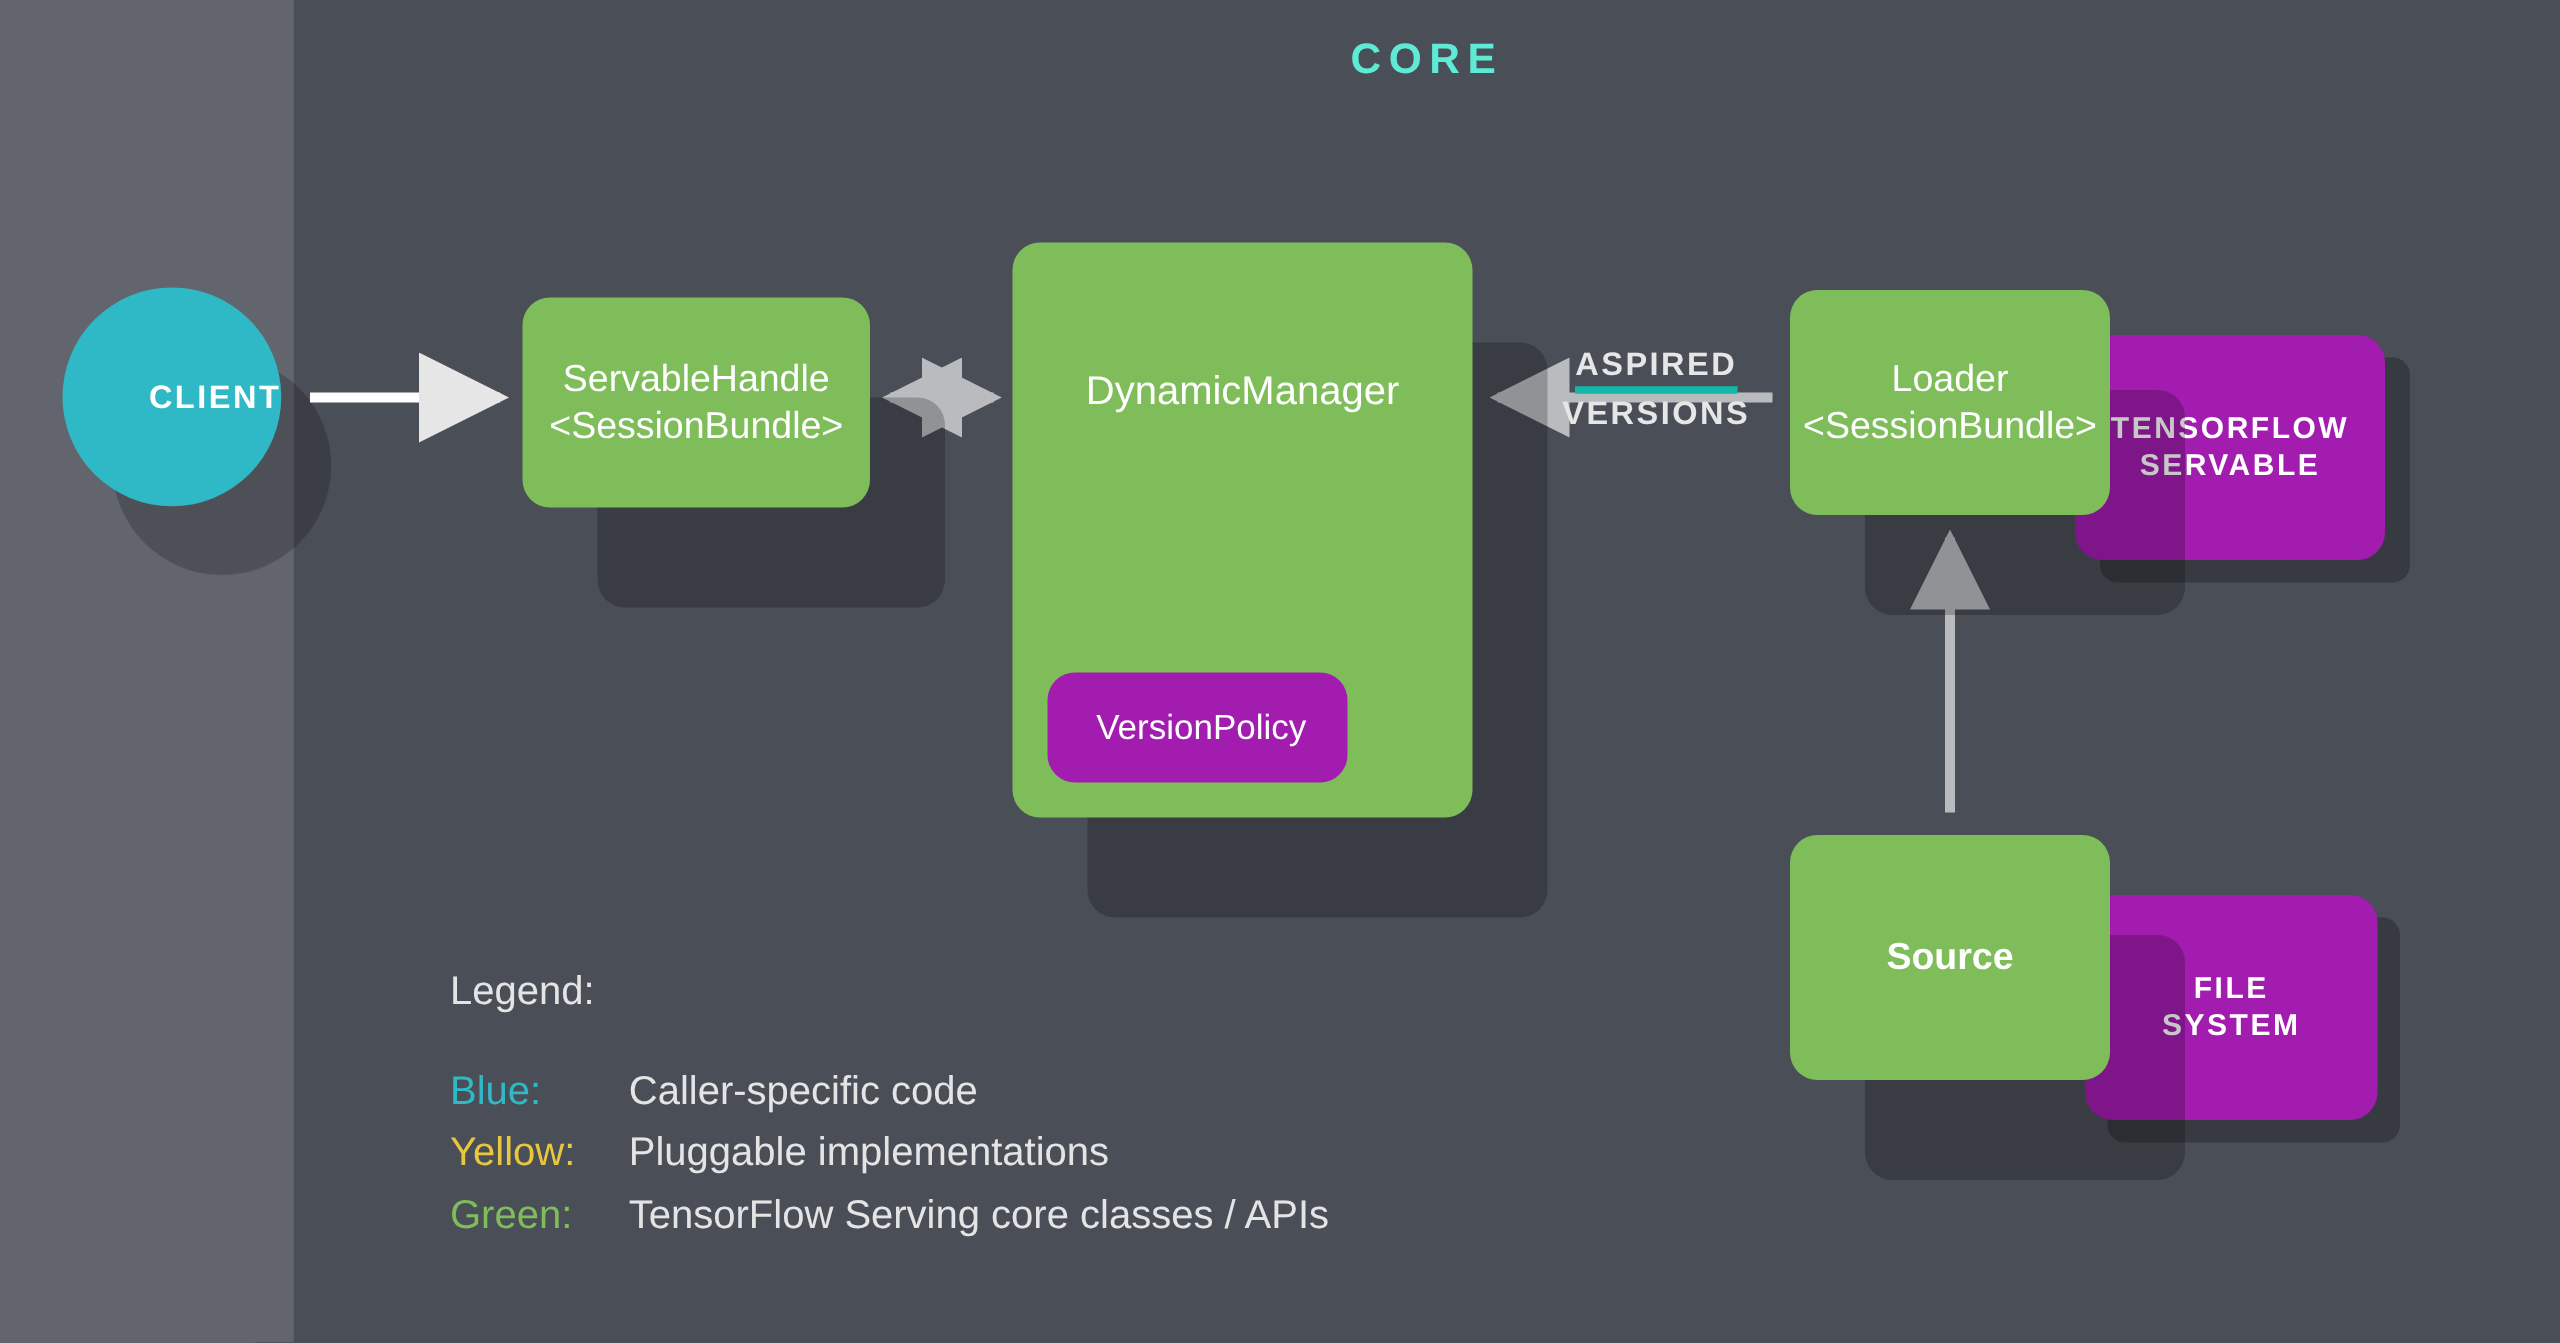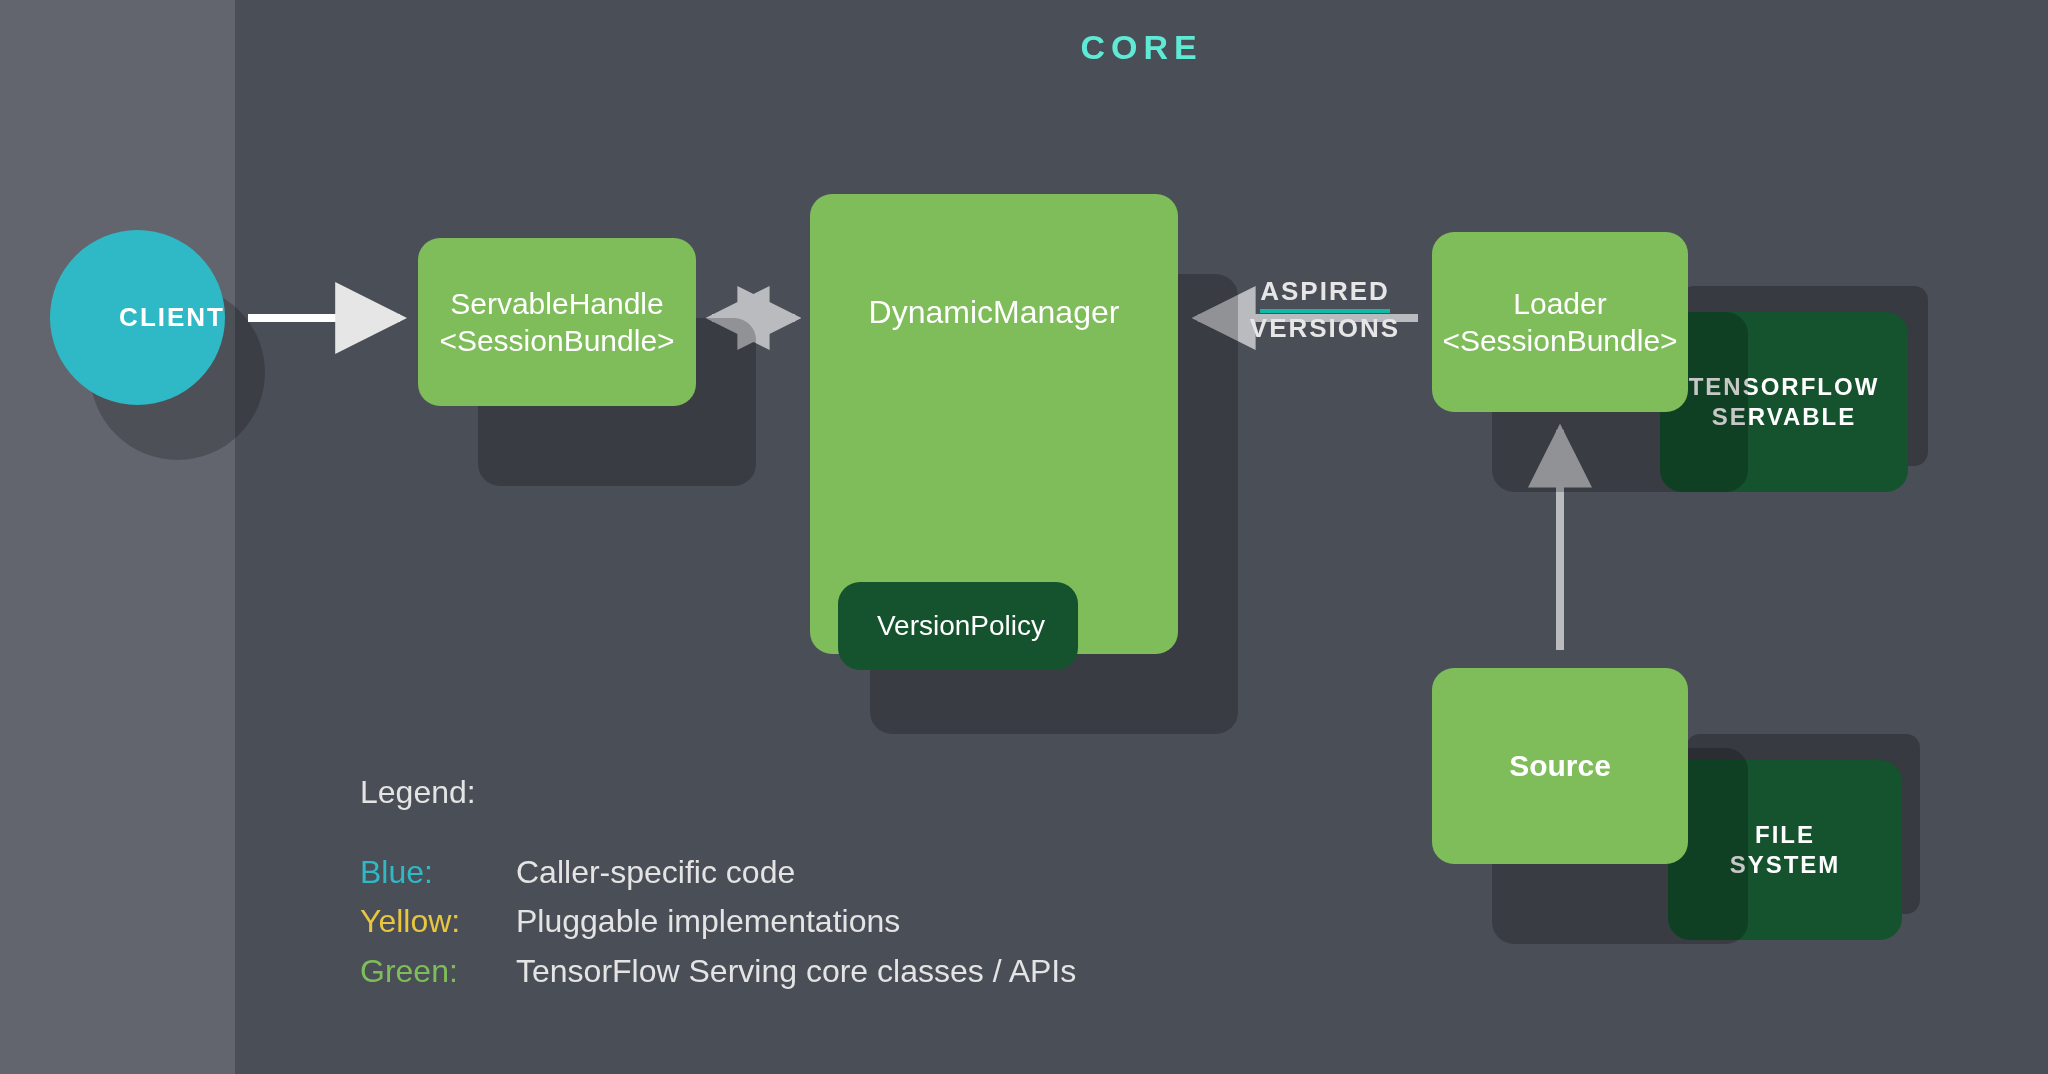--- a/index.html
+++ b/index.html
@@ -23,21 +23,21 @@
     font-size: 26px; letter-spacing: 2px;
     display: flex; align-items: center; justify-content: center;
   }
 
   .box {
     position: absolute; border-radius: 22px; color: #fff;
     display: flex; flex-direction: column; align-items: center;
     text-align: center; padding: 18px 14px;
   }
   .green { background: #7fbd5a; }
-  .yellow { background: #14532d; margin-top: 44px; }
+  .yellow { background: #a21caf; }
 
   .shadow-drop {
     filter: drop-shadow(60px 80px 0 rgba(0,0,0,0.22));
   }
   .shadow-drop-sm {
     filter: drop-shadow(40px 55px 0 rgba(0,0,0,0.20));
     justify-content: flex-end;
   }
 
   .servable {
@@ -70,35 +70,35 @@
     left: 1668px; top: 716px; width: 234px; height: 180px;
     font-size: 24px; letter-spacing: 2px; justify-content: center;
     line-height: 1.25; font-weight: 700;
   }
 
   .legend {
     position: absolute; left: 360px; top: 768px; color: #e4e4e4;
     font-size: 32px; line-height: 1.55;
   }
   .legend .title { font-weight: 400; margin-bottom: 30px; }
-  .legend .row { display: flex; gap: 36px; }
+  .legend .row { display: flex; gap: 23px; }
   .legend .key { width: 120px; }
   .key-blue   { color: #2fb9c6; }
   .key-green  { color: #7fbd5a; }
   .key-yellow { color: #e8c63e; }
 
   svg.arrows { position: absolute; left: 0; top: 0; pointer-events: none; }
 
   .aspired-label {
     position: absolute; left: 1220px; top: 276px; width: 210px;
     color: #e6e6e6; font-weight: 800; font-size: 26px;
     letter-spacing: 2px; line-height: 1.2; text-align: center;
   }
   .aspired-label .underline {
-    border-bottom: 4px solid #14b8a6; padding-bottom: 2px; display: inline-block;
+    border-bottom: 6px solid #14b8a6; padding-bottom: 2px; display: inline-block;
   }
 
   .back-plate {
     position: absolute; border-radius: 14px; background: rgba(0,0,0,0.25);
   }
   .back-tf { left: 1680px; top: 286px; width: 248px; height: 180px; }
   .back-fs { left: 1686px; top: 734px; width: 234px; height: 180px; }
 </style>
 </head>
 <body>

